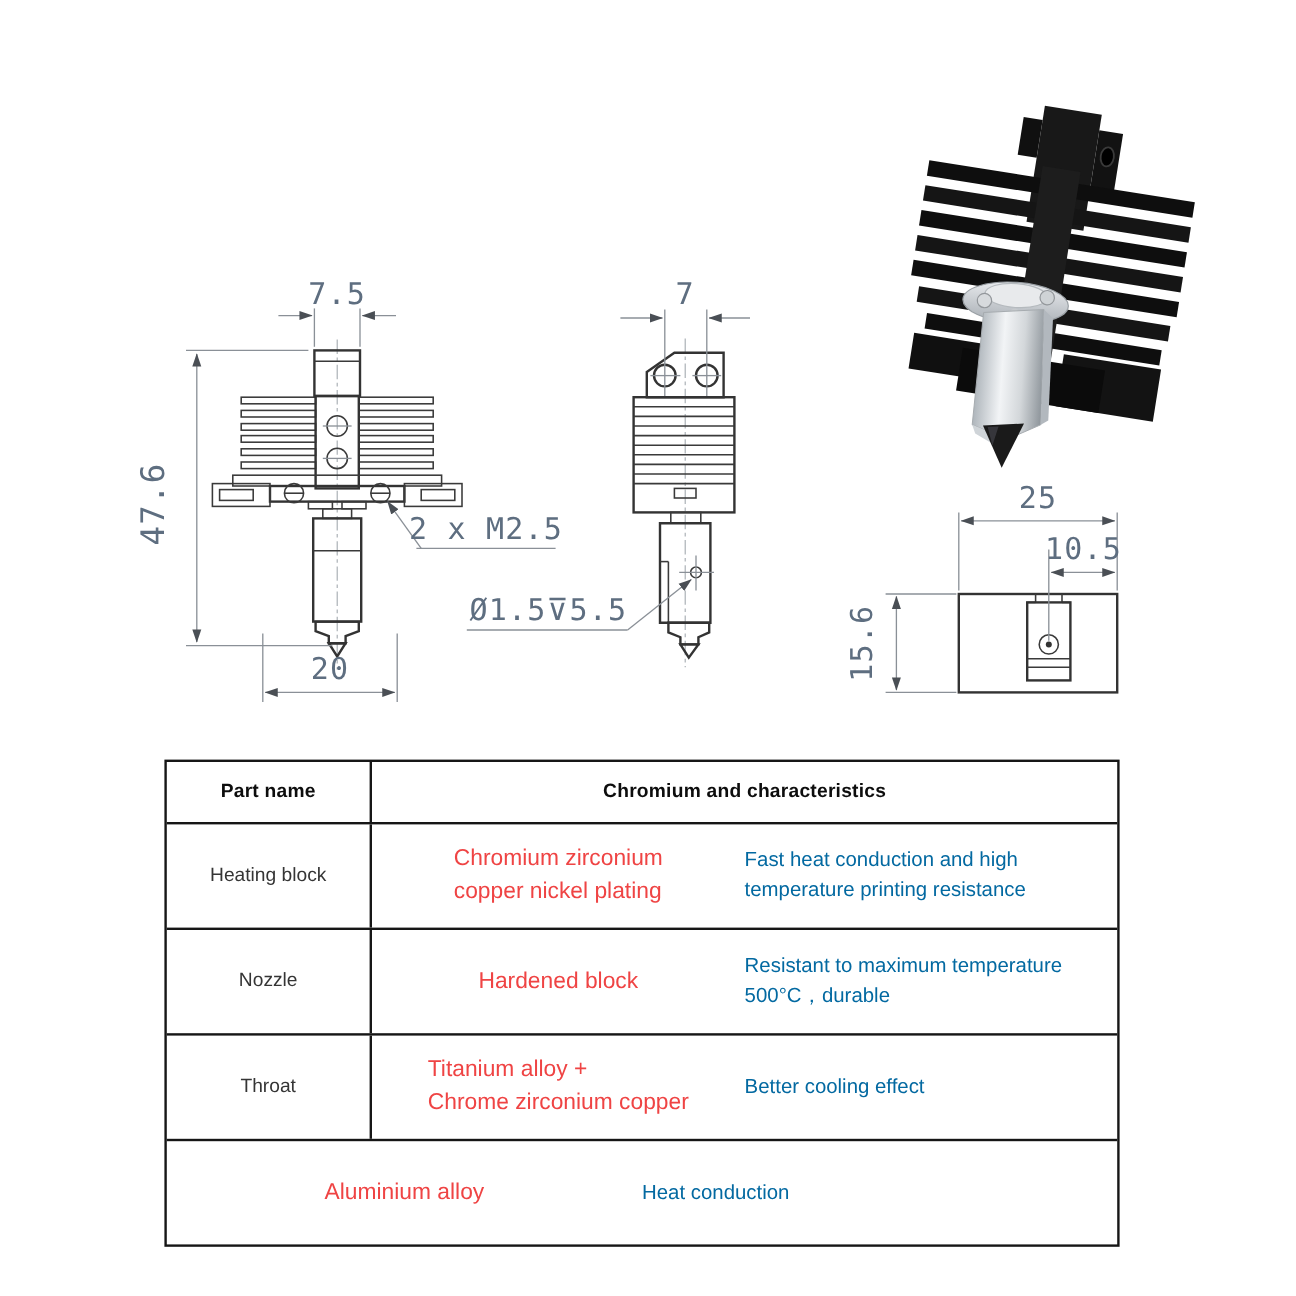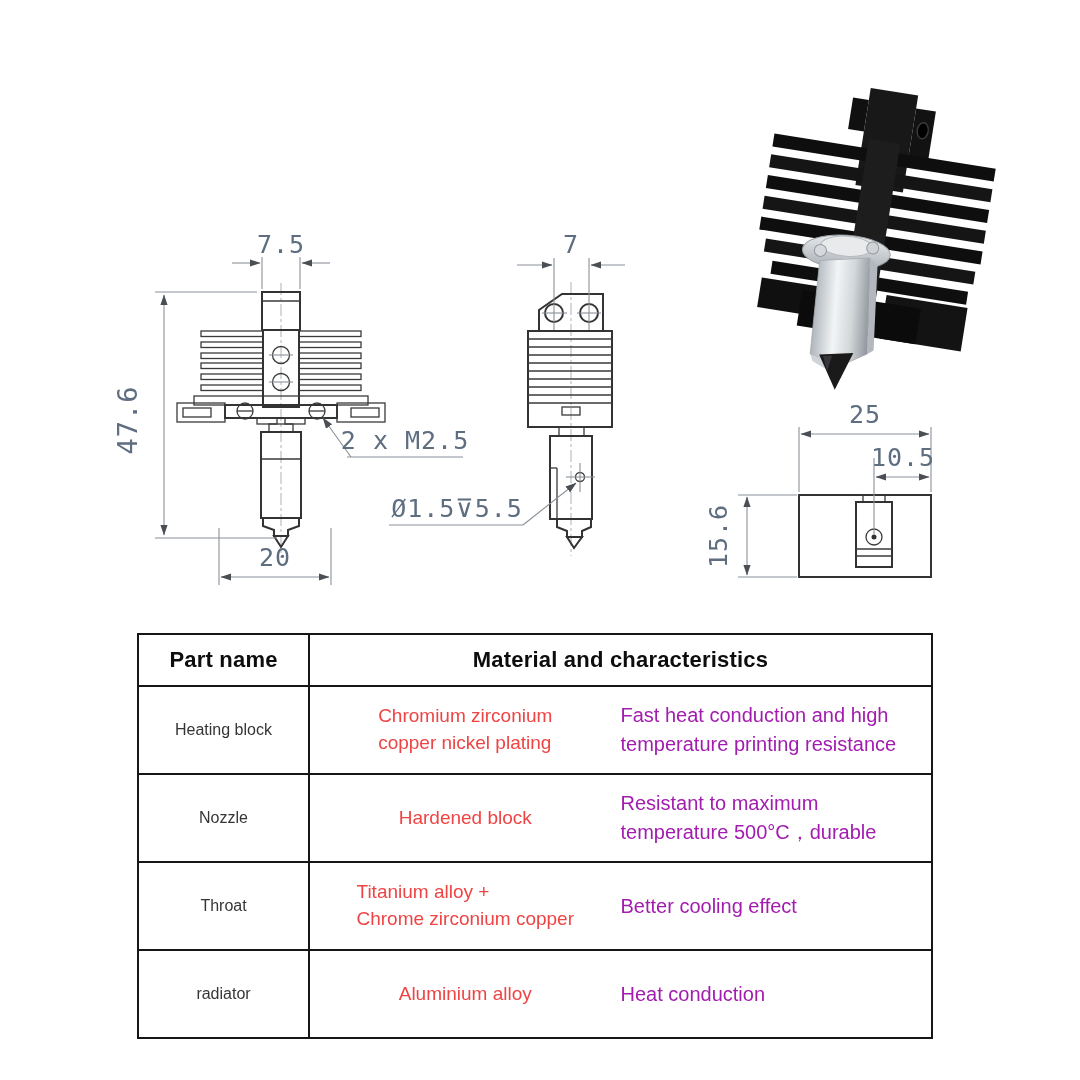--- a/index.html
+++ b/index.html
@@ -18,25 +18,25 @@
 
   
   .spec-table { position:absolute; left:137px; top:633px; width:796px; height:406px;
                 border:2px solid #161616; display:flex; flex-direction:column; background:#fff; }
   .thead { display:flex; height:52px; border-bottom:2px solid #161616; flex:none; }
   .trow  { display:flex; flex:1; border-bottom:2px solid #161616; }
   .trow:last-child { border-bottom:none; }
   .col-part { width:171px; flex:none; border-right:2px solid #161616;
               display:flex; align-items:center; justify-content:center; text-align:center; }
   .col-mat  { flex:1; display:flex; align-items:center; }
-  .th-part, .th-mat { font-weight:bold; font-size:22px; color:#0d0d0d; letter-spacing:0.2px; }
+  .th-part, .th-mat { font-weight:bold; font-size:16px; color:#0d0d0d; letter-spacing:0.2px; }
   .td-part { font-size:16px; color:#353535; }
   .mat-zone { width:50%; display:flex; justify-content:center; }
   .mat-text { font-size:19px; color:#ef4444; line-height:1.4; text-align:left; }
-  .char-zone { width:50%; padding-right:18px; font-size:20px; color:#a21caf; line-height:1.45; text-align:left; }
+  .char-zone { width:50%; padding-right:18px; font-size:17px; color:#0369a1; line-height:1.45; text-align:left; }
 </style>
 </head>
 <body>
 
 <div class="canvas">
 
   <svg width="1080" height="630" viewBox="0 0 1080 630">
     <defs>
       <marker id="arr" viewBox="0 0 10 10" refX="9.5" refY="5" markerWidth="10" markerHeight="10" orient="auto-start-reverse">
         <path d="M0,1.6 L10,5 L0,8.4 Z" fill="#4a4f55"></path>
@@ -240,21 +240,21 @@
         <polygon points="812,356 846,352 830,390" fill="#1a1a1a"></polygon>
         <polygon points="816,357 825,356 821,372" fill="#3c3c42" opacity="0.85"></polygon>
       </g>
     </g>
   </svg>
 
   
   <div class="spec-table">
     <div class="thead">
       <div class="col-part th-part">Part name</div>
-      <div class="col-mat th-mat" style="justify-content:center;">Material and characteristics</div>
+      <div class="col-mat th-mat" style="justify-content:center;">Chromium and characteristics</div>
     </div>
 
     <div class="trow">
       <div class="col-part td-part">Heating block</div>
       <div class="col-mat">
         <div class="mat-zone">
             <div class="mat-text">
           <div>Chromium zirconium</div>
           <div>copper nickel plating</div>
         </div>
@@ -283,21 +283,20 @@
             <div class="mat-text">
           <div>Titanium alloy +</div>
           <div>Chrome zirconium copper</div>
         </div>
           </div>
         <div class="char-zone">Better cooling effect</div>
       </div>
     </div>
 
     <div class="trow">
-      <div class="col-part td-part">radiator</div>
       <div class="col-mat">
         <div class="mat-zone">
             <div class="mat-text">
           <div>Aluminium alloy</div>
           <div></div>
         </div>
           </div>
         <div class="char-zone">Heat conduction</div>
       </div>
     </div>

